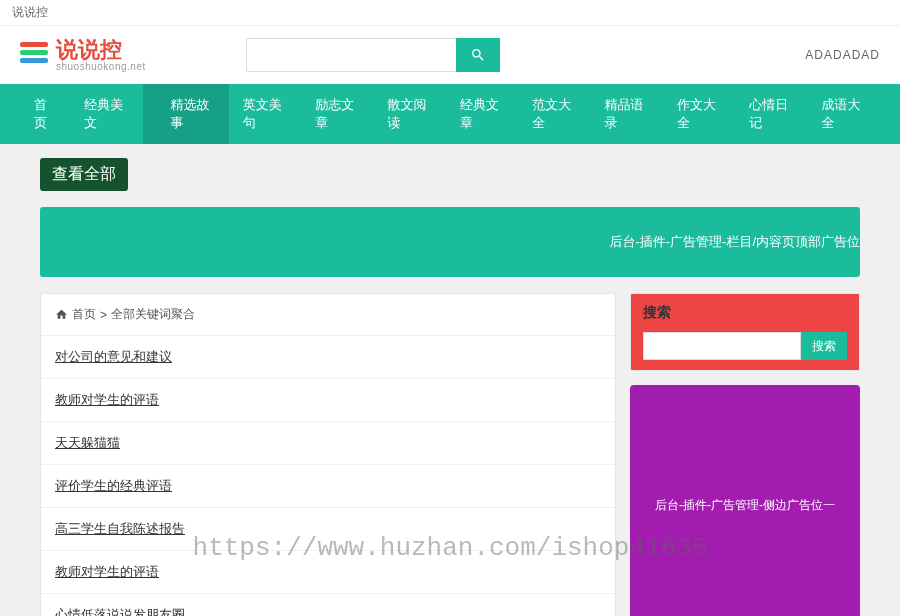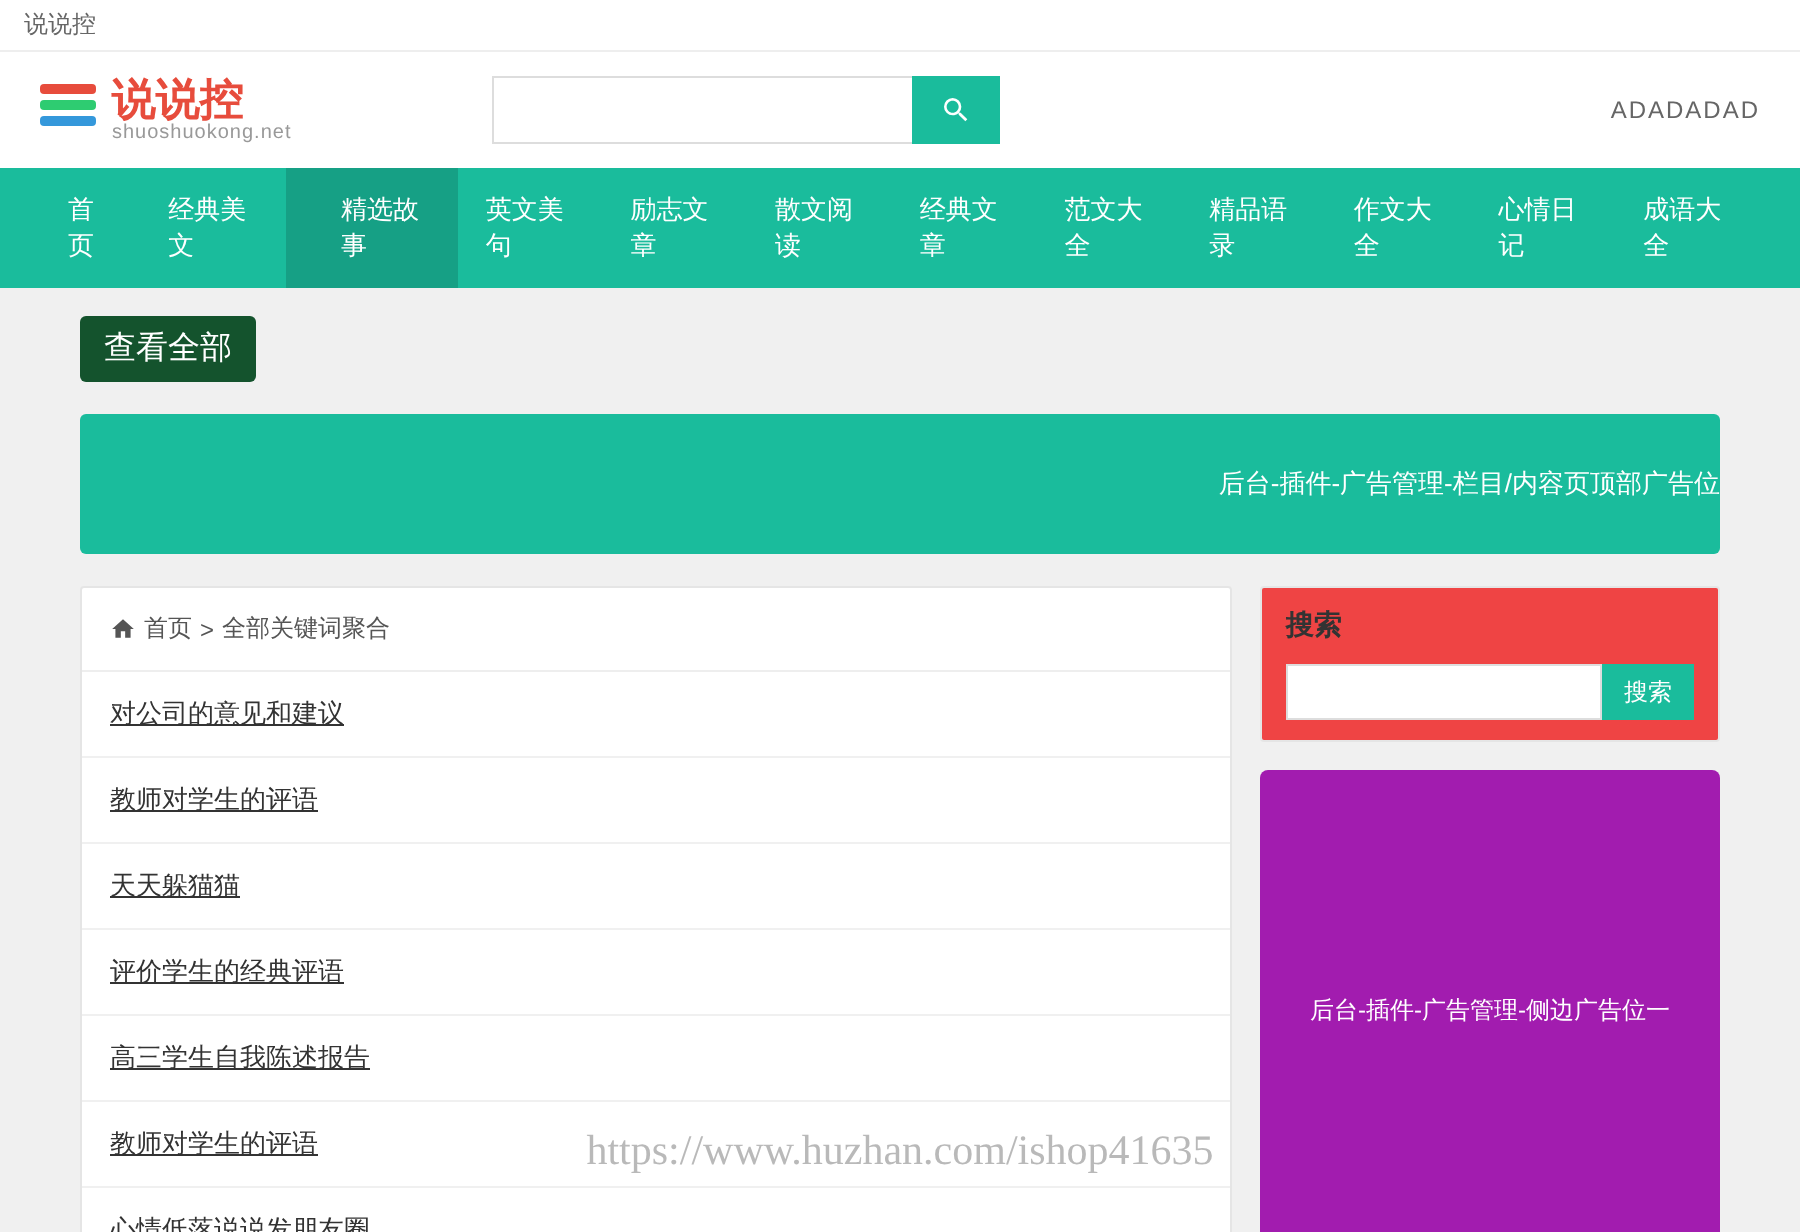--- a/index.html
+++ b/index.html
@@ -36,21 +36,21 @@
 .widget-title { font-size: 14px; font-weight: bold; color: #333; margin-bottom: 10px; }
 .side-search { display: flex; }
 .side-input { flex: 1; height: 28px; border: 1px solid #ddd; padding: 0 6px; outline: none; width: 100%; }
 .side-btn { width: 46px; height: 28px; background: #1abc9c; color: #fff; border: none; font-size: 12px; cursor: pointer; }
 .side-ad { background: #a21caf; color: #fff; border-radius: 4px; padding: 112px 10px; text-align: center; font-size: 12px; }
 .tab-widget { background: #fff; border: 1px solid #e5e5e5; border-radius: 2px; }
 .tabs { display: flex; border-bottom: 1px solid #e5e5e5; }
 .tab { flex: 1; text-align: center; padding: 10px 12px; font-size: 13px; color: #555; cursor: pointer; }
 .tab.active { font-weight: bold; color: #333; }
 .tab-content { padding: 6px 10px; font-size: 12px; color: #555; }
-.watermark { position: fixed; bottom: 28px; left: 50%; transform: translateX(-50%); font-size: 21px; color: rgba(100,100,100,0.45); font-family: Liberation Serif, serif; pointer-events: none; white-space: nowrap; }
+.watermark { position: fixed; bottom: 53px; left: 50%; transform: translateX(-50%); font-size: 26px; color: rgba(100,100,100,0.45); font-family: Liberation Mono, monospace; pointer-events: none; white-space: nowrap; }
 </style>
 </head>
 <body>
 
 <div class="top-bar">
   <span>说说控</span>
 </div>
 
 <div class="header">
   <div class="logo-box">

